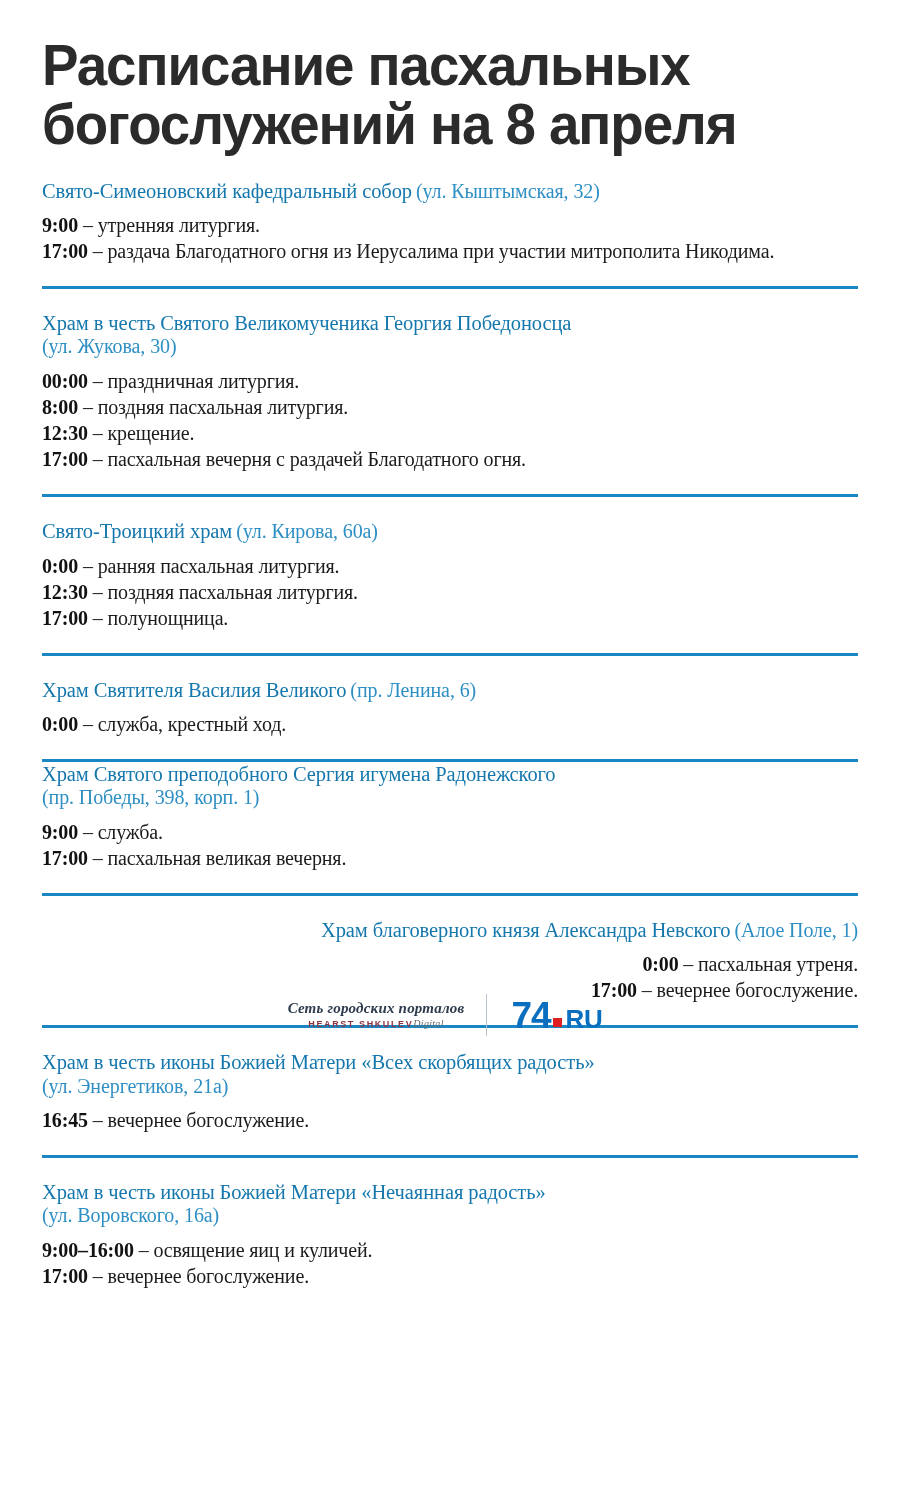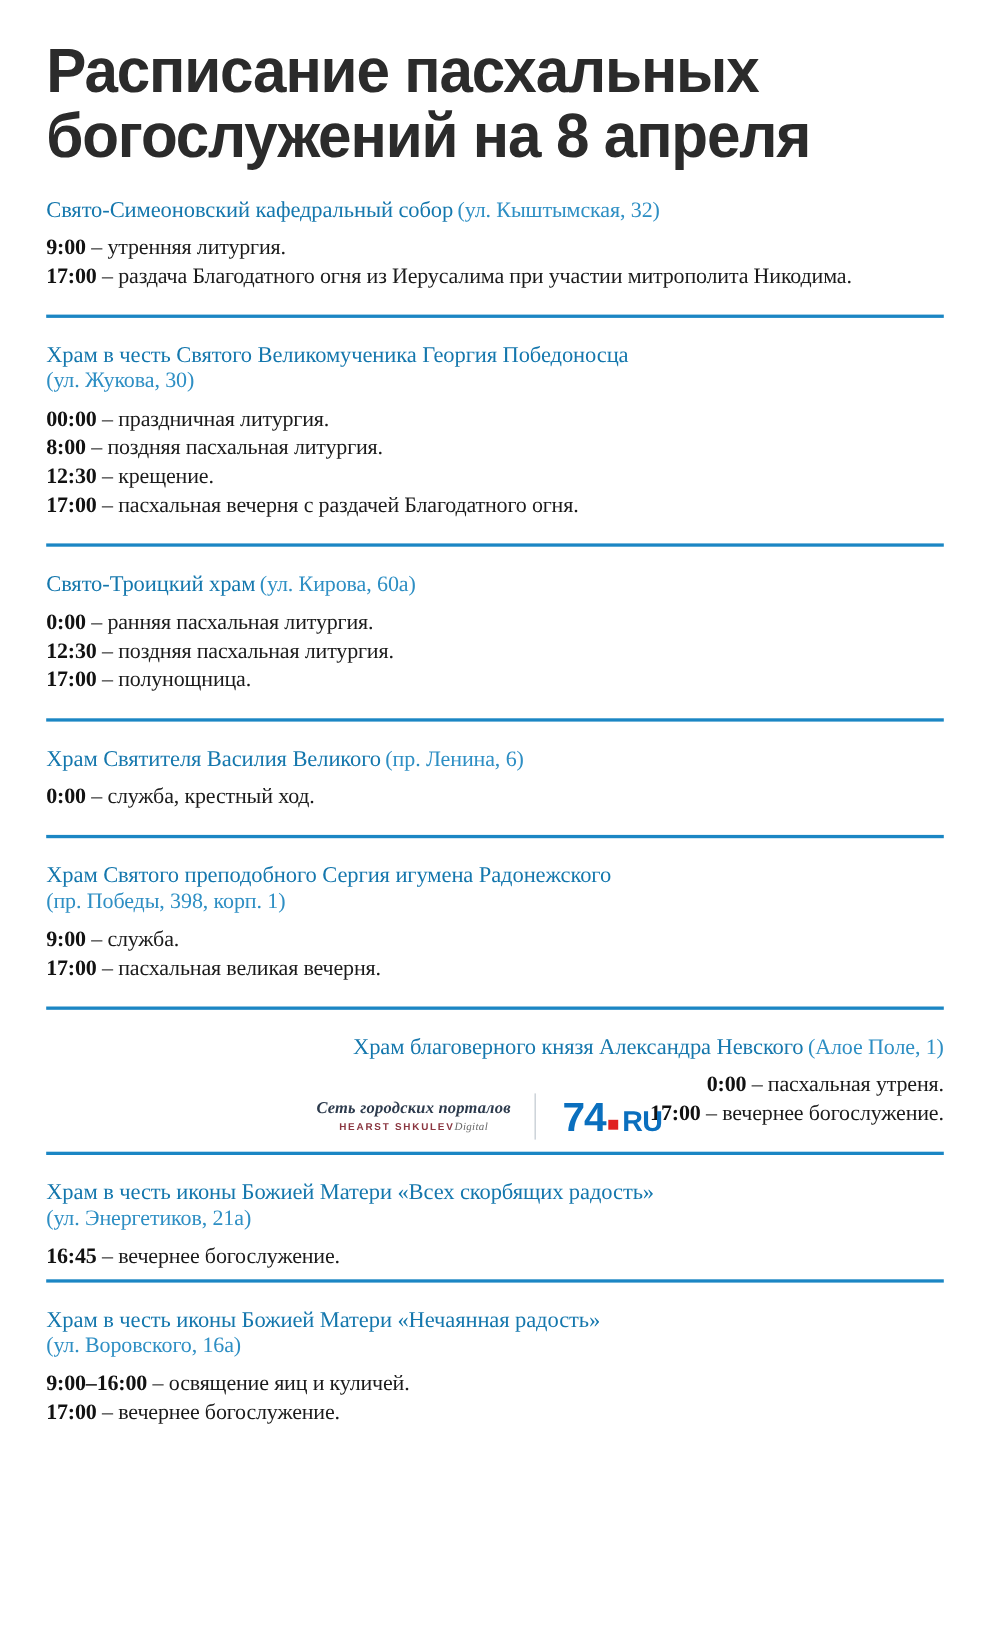--- a/index.html
+++ b/index.html
@@ -218,37 +218,37 @@
         </ul>
       </div>
       <div class="divider"></div>
       <div class="section" style="padding-top: 22px; padding-bottom: 22px;">
         <p class="section-head"><span class="church-name">Храм Святителя Василия Великого</span> <span class="church-addr">(пр. Ленина, 6)</span></p>
         <ul class="services">
           <li class="service"><span class="time">0:00</span> <span class="dash">–</span> <span class="desc">служба, крестный ход.</span></li>
         </ul>
       </div>
       <div class="divider"></div>
-      <div class="section" style="padding-top: 22px; padding-bottom: 22px;">
+      <div class="section" style="padding-bottom: 22px;">
         <p class="section-head"><span class="church-name">Храм Святого преподобного Сергия игумена Радонежского</span><span class="church-addr addr-break">(пр. Победы, 398, корп. 1)</span></p>
         <ul class="services">
           <li class="service"><span class="time">9:00</span> <span class="dash">–</span> <span class="desc">служба.</span></li>
           <li class="service"><span class="time">17:00</span> <span class="dash">–</span> <span class="desc">пасхальная великая вечерня.</span></li>
         </ul>
       </div>
       <div class="divider"></div>
       <div class="section" style="padding-top: 22px; padding-bottom: 22px; text-align: right;">
         <p class="section-head"><span class="church-name">Храм благоверного князя Александра Невского</span> <span class="church-addr">(Алое Поле, 1)</span></p>
         <ul class="services">
           <li class="service"><span class="time">0:00</span> <span class="dash">–</span> <span class="desc">пасхальная утреня.</span></li>
           <li class="service"><span class="time">17:00</span> <span class="dash">–</span> <span class="desc">вечернее богослужение.</span></li>
         </ul>
       </div>
       <div class="divider"></div>
-      <div class="section" style="padding-top: 22px; padding-bottom: 8px;">
+      <div class="section" style="padding-top: 22px; padding-bottom: 22px;">
         <p class="section-head"><span class="church-name">Храм в честь иконы Божией Матери «Всех скорбящих радость»</span><span class="church-addr addr-break">(ул. Энергетиков, 21а)</span></p>
         <ul class="services">
           <li class="service"><span class="time">16:45</span> <span class="dash">–</span> <span class="desc">вечернее богослужение.</span></li>
         </ul>
       </div>
       <div class="divider"></div>
       <div class="section" style="padding-top: 22px; padding-bottom: 22px;">
         <p class="section-head"><span class="church-name">Храм в честь иконы Божией Матери «Нечаянная радость»</span><span class="church-addr addr-break">(ул. Воровского, 16а)</span></p>
         <ul class="services">
           <li class="service"><span class="time">9:00–16:00</span> <span class="dash">–</span> <span class="desc">освящение яиц и куличей.</span></li>

